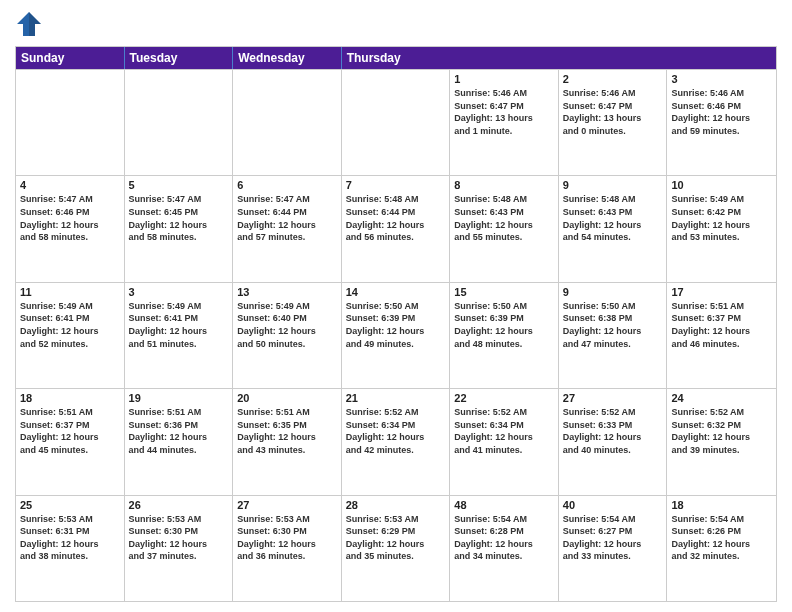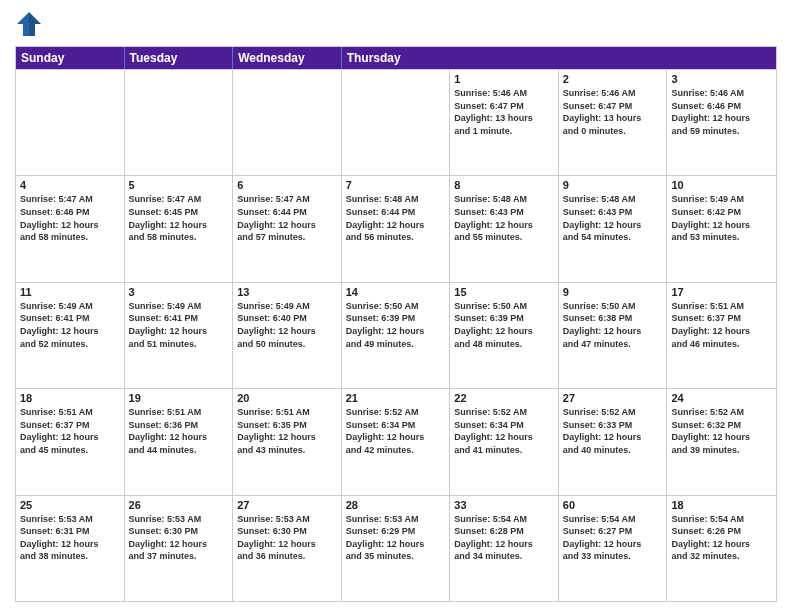--- a/index.html
+++ b/index.html
@@ -340,28 +340,28 @@
 and 36 minutes.</div>
           </div>
           <div class="cal-cell">
             <div class="day-number">28</div>
             <div class="day-info" style="white-space: pre-line;">Sunrise: 5:53 AM
 Sunset: 6:29 PM
 Daylight: 12 hours
 and 35 minutes.</div>
           </div>
           <div class="cal-cell">
-            <div class="day-number">33</div>
+            <div class="day-number">48</div>
             <div class="day-info" style="white-space: pre-line;">Sunrise: 5:54 AM
 Sunset: 6:28 PM
 Daylight: 12 hours
 and 34 minutes.</div>
           </div>
           <div class="cal-cell">
-            <div class="day-number">60</div>
+            <div class="day-number">40</div>
             <div class="day-info" style="white-space: pre-line;">Sunrise: 5:54 AM
 Sunset: 6:27 PM
 Daylight: 12 hours
 and 33 minutes.</div>
           </div>
           <div class="cal-cell">
             <div class="day-number">18</div>
             <div class="day-info" style="white-space: pre-line;">Sunrise: 5:54 AM
 Sunset: 6:26 PM
 Daylight: 12 hours

